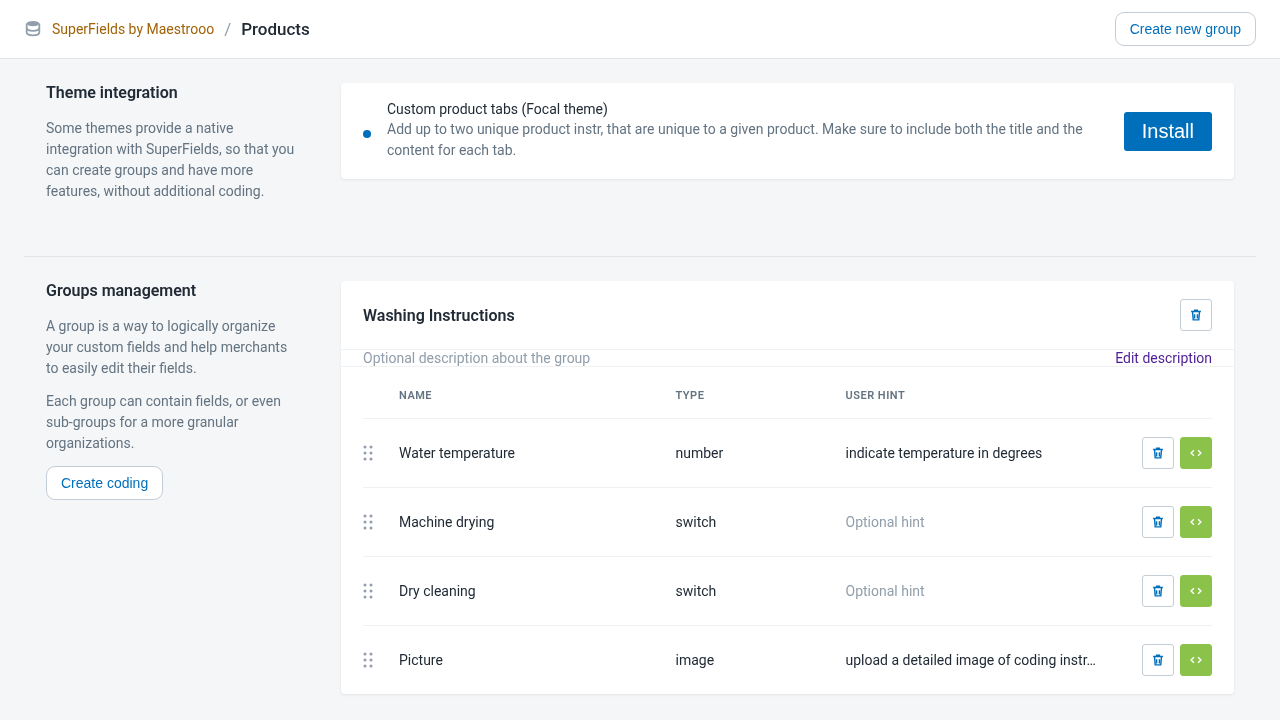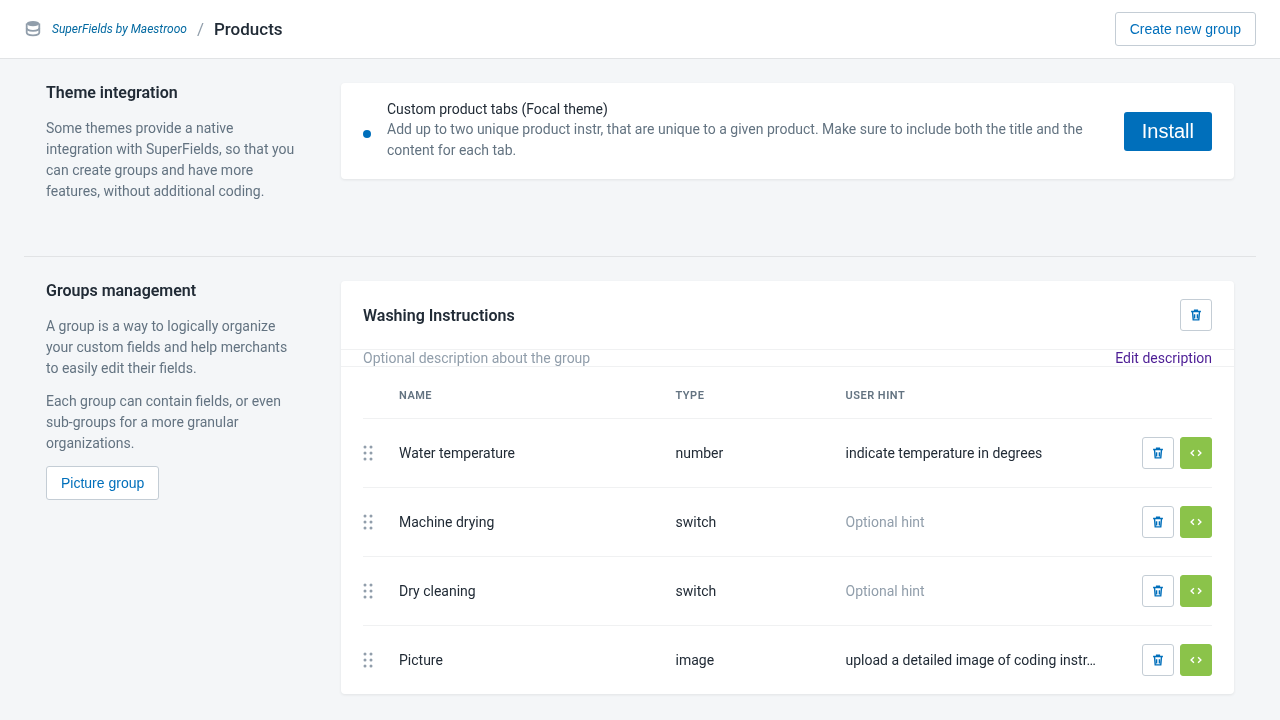--- a/index.html
+++ b/index.html
@@ -1,23 +1,23 @@
 <!DOCTYPE html>
 <html><head>
 <meta charset="utf-8">
 <style>
 * { box-sizing: border-box; margin: 0; padding: 0; }
 body { font-family: -apple-system, BlinkMacSystemFont, "Segoe UI", Roboto, sans-serif; background: #f4f6f8; color: #212b36; font-size: 14px; }
 .topbar { display: flex; align-items: center; justify-content: space-between; padding: 12px 24px; background: #fff; border-bottom: 1px solid #e1e3e5; }
 .breadcrumb { display: flex; align-items: center; gap: 10px; }
 .db-icon { color: #919eab; }
-.breadcrumb .app-name { color: #0369a1; font-size: 12px; font-style: italic; }
+.breadcrumb .app-name { color: #a16207; font-size: 14px; }
 .breadcrumb .sep { color: #919eab; font-size: 17px; }
 .breadcrumb .current { color: #212b36; font-size: 17px; font-weight: 500; }
-.btn-outline { background: #fff; border: 1px solid #c4cdd5; border-radius: 3px; padding: 8px 14px; color: #006fbb; font-size: 14px; cursor: pointer; }
+.btn-outline { background: #fff; border: 1px solid #c4cdd5; border-radius: 9px; padding: 8px 14px; color: #006fbb; font-size: 14px; cursor: pointer; }
 .content { display: flex; gap: 17px; padding: 0; }
 .sidebar { width: 324px; padding: 24px 24px 24px 46px; }
 .main { flex: 1; padding: 24px 46px 24px 0; }
 .section { margin-bottom: 30px; }
 .section h2 { font-size: 16px; font-weight: 600; margin-bottom: 16px; }
 .section p { font-size: 14px; color: #637381; line-height: 1.5; margin-bottom: 12px; }
 .divider { border: none; border-top: 1px solid #e1e3e5; margin: 0; }
 .divwrap { padding: 0 24px; }
 .banner { background: #fff; border-radius: 4px; box-shadow: 0 1px 3px rgba(0,0,0,0.08); padding: 18px 22px; display: flex; gap: 16px; align-items: center; margin-bottom: 26px; }
 .dot { width: 8px; height: 8px; border-radius: 50%; background: #006fbb; margin-top: 6px; flex-shrink: 0; }
@@ -83,21 +83,21 @@
 <div class="divwrap">
     <hr class="divider">
   </div>
 
 <div class="content">
   <div class="sidebar">
     <div class="section">
       <h2>Groups management</h2>
       <p>A group is a way to logically organize your custom fields and help merchants to easily edit their fields.</p>
       <p>Each group can contain fields, or even sub-groups for a more granular organizations.</p>
-      <button class="btn-outline">Picture group</button>
+      <button class="btn-outline">Create coding</button>
     </div>
   </div>
   <div class="main">
     <div class="card">
       <div class="card-head">
         <h3>Washing Instructions</h3>
         <button class="icon-btn">
           <span>
             <svg width="14" height="14" viewBox="0 0 20 20" fill="none" stroke="currentColor" stroke-width="2">
                 <path d="M3 5h14M8 5V3h4v2M5 5l1 12h8l1-12M8 9v6M12 9v6"></path>

